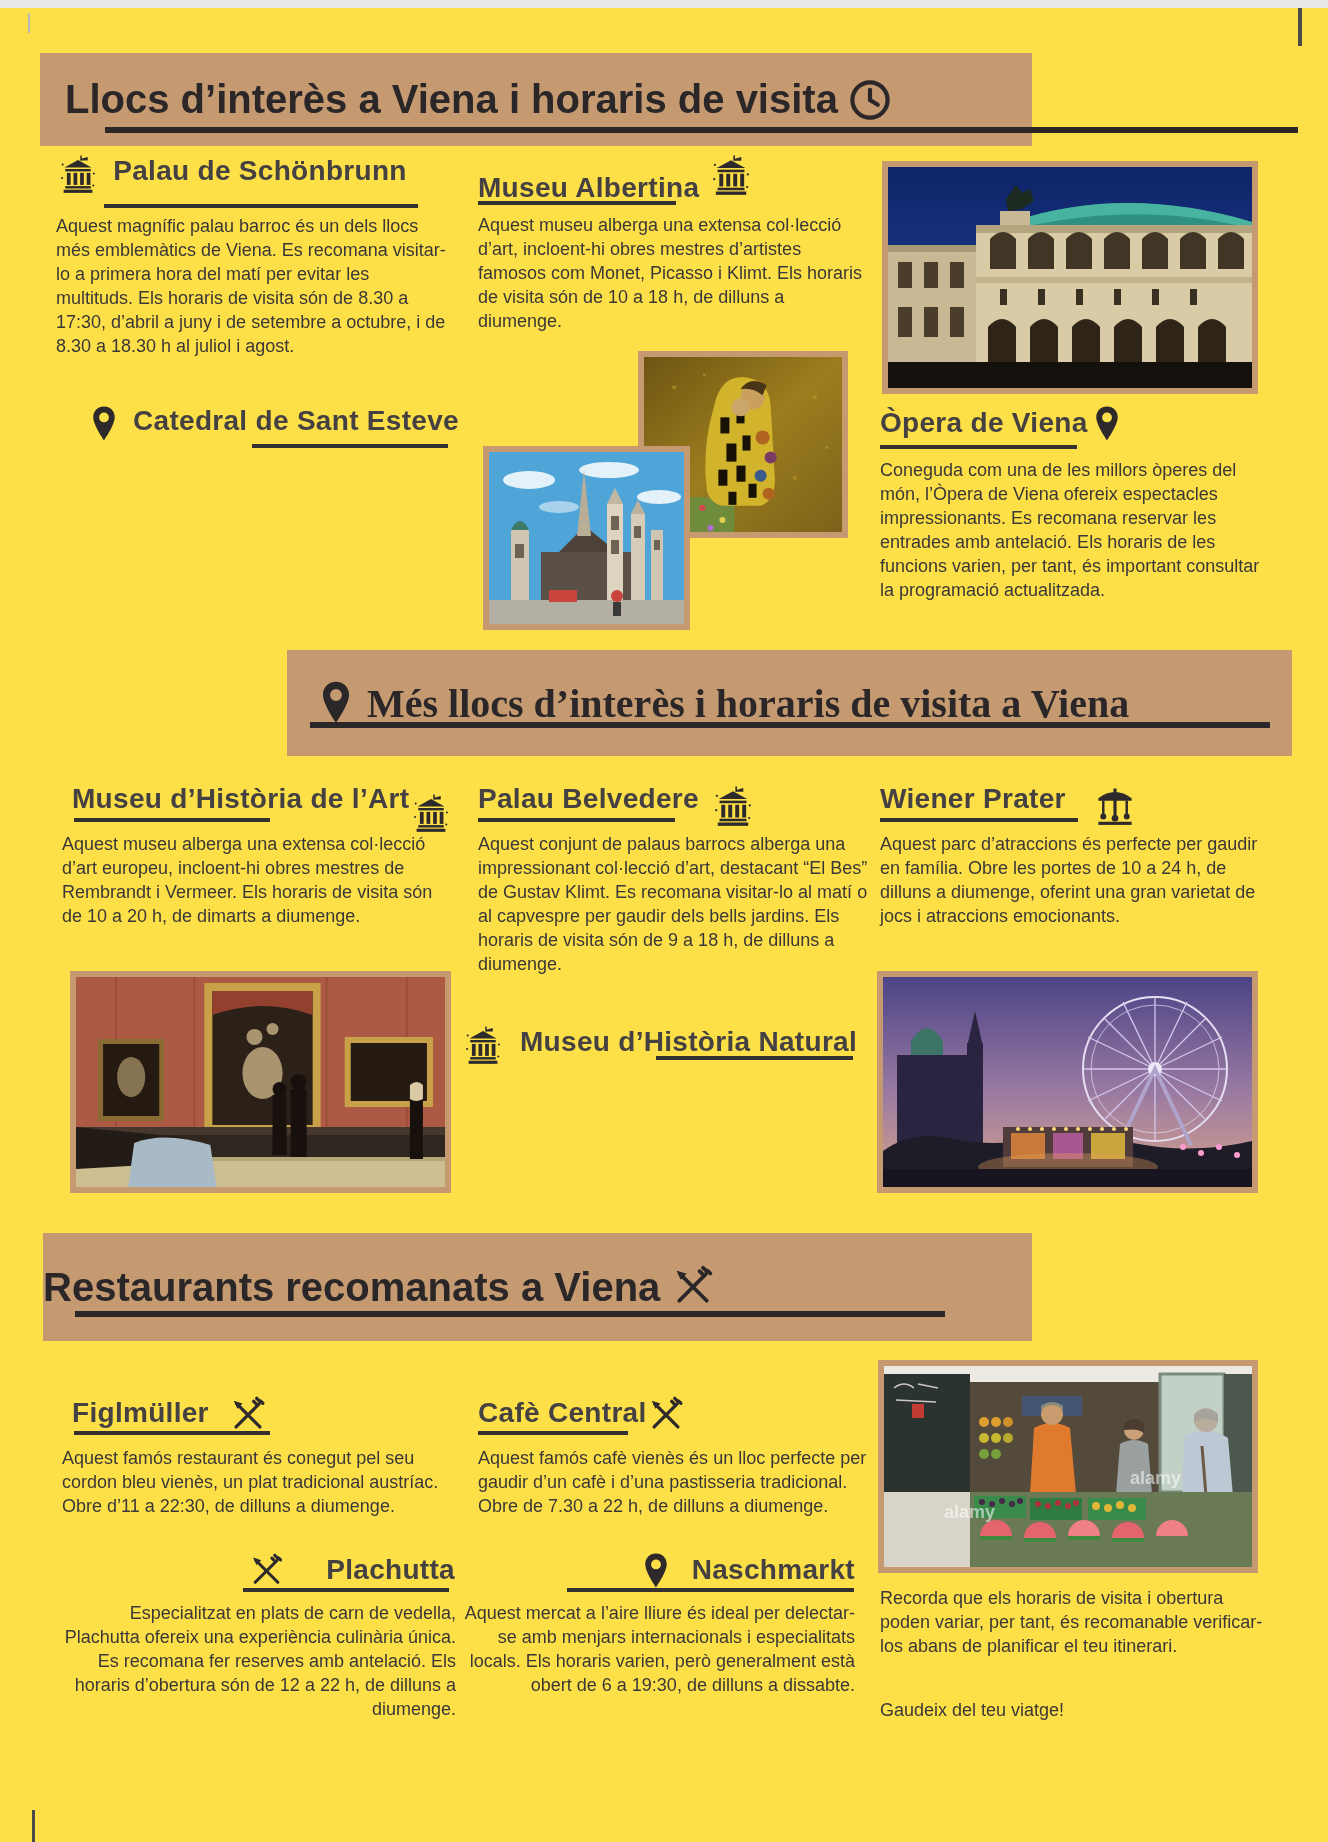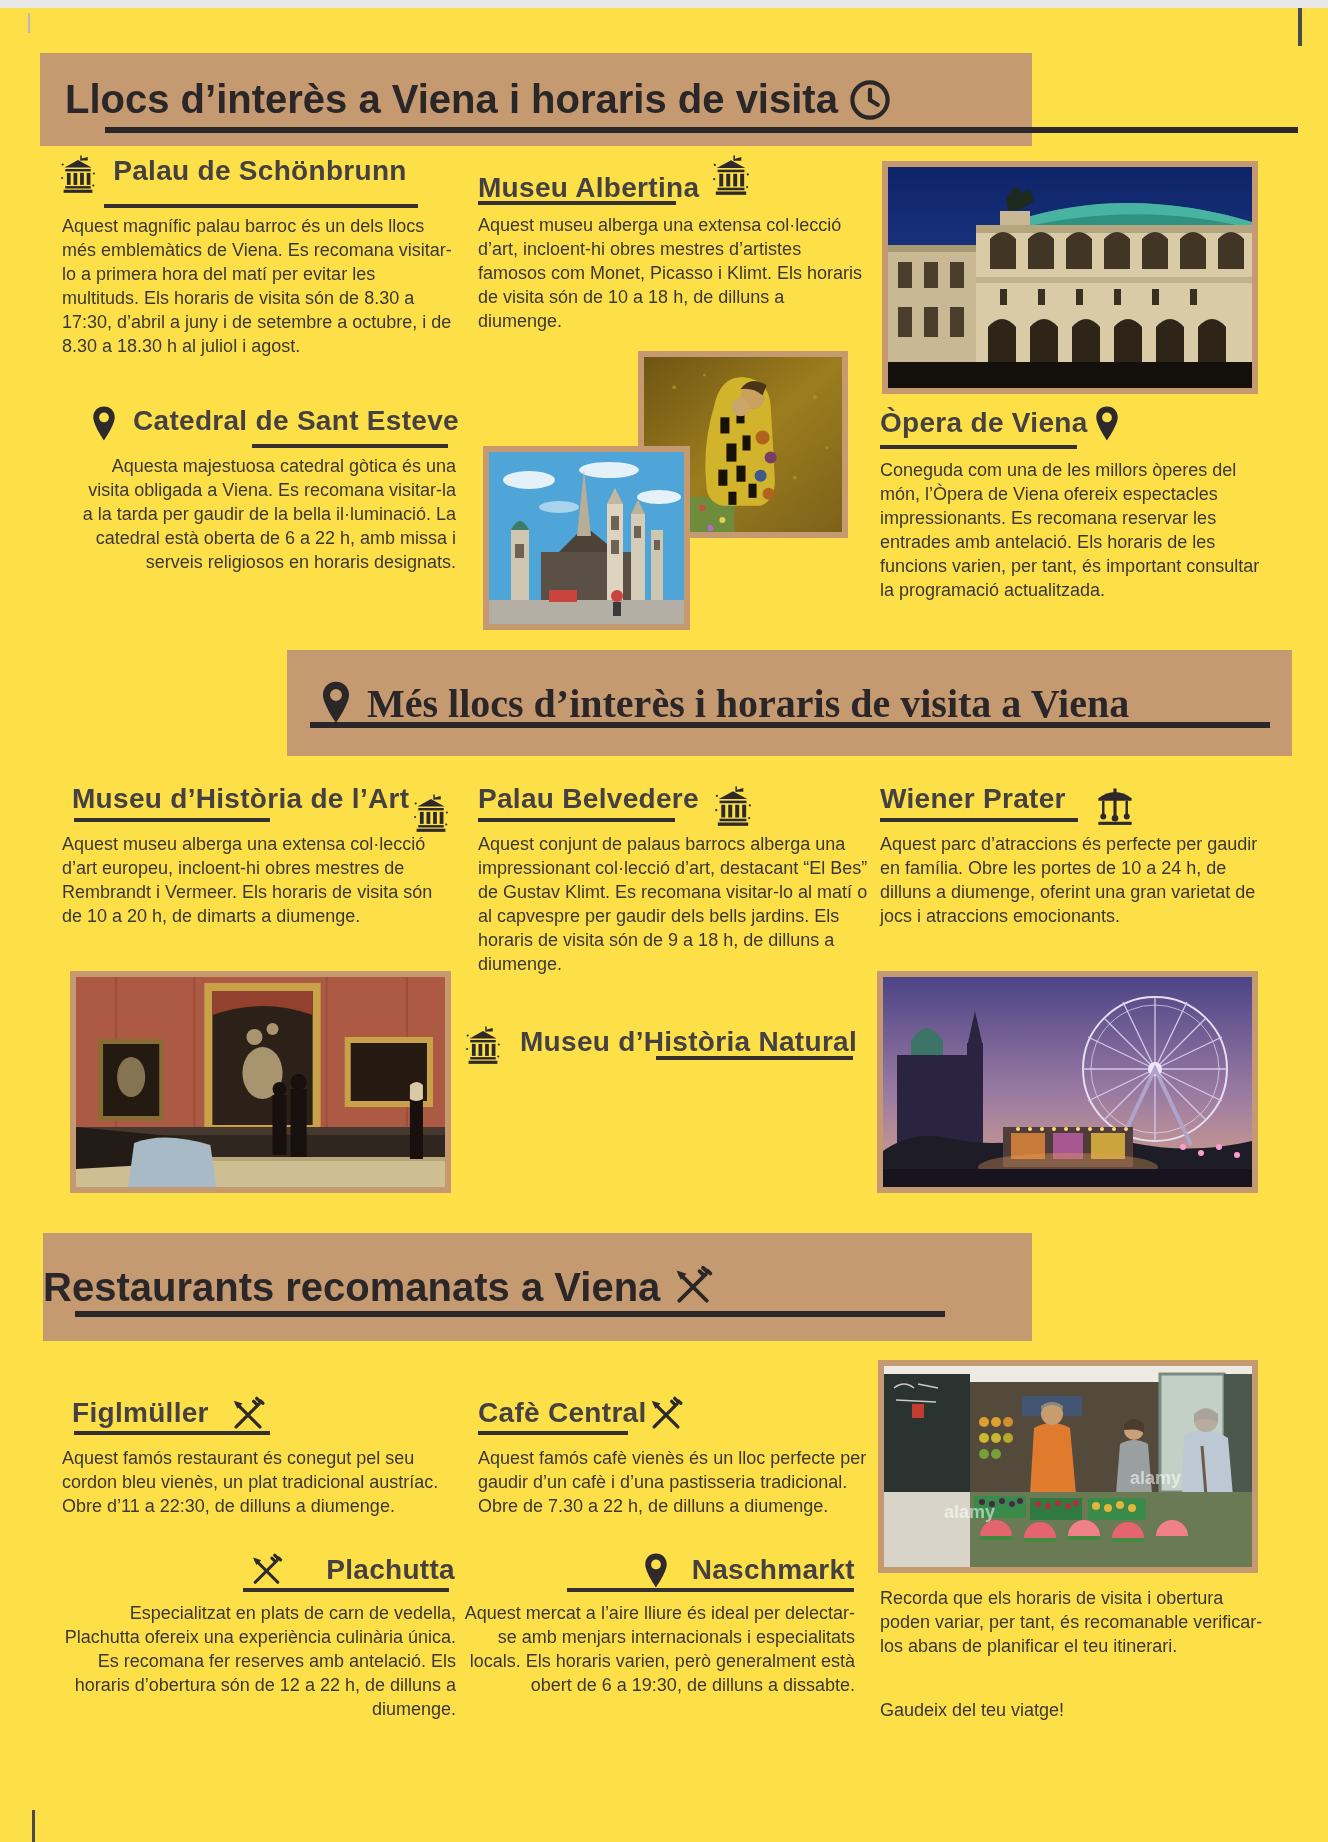--- a/index.html
+++ b/index.html
@@ -67,30 +67,29 @@
           <rect x="2.4" y="22.8" width="19.2" height="2.1"></rect>
           <circle cx="1.8" cy="6" r=".7"></circle>
           <circle cx="22.6" cy="12" r=".7"></circle>
           <circle cx="1.4" cy="15" r=".7"></circle>
           <circle cx="22.2" cy="20" r=".7"></circle>
         </g>
       </svg>
   </span>
   <div class="sec-title center" style="left:100px;top:147px;width:320px;">Palau de Schönbrunn</div>
   <div class="hline" style="left:104px;top:196px;width:314px;"></div>
-  <div class="body-text" style="left:62px;top:206px;width:392px;">Aquest magnífic palau barroc és un dels llocs més emblemàtics de Viena. Es recomana visitar-lo a primera hora del matí per evitar les multituds. Els horaris de visita són de 8.30 a 17:30, d’abril a juny i de setembre a octubre, i de 8.30 a 18.30 h al juliol i agost.</div>
+  <div class="body-text" style="left:56px;top:206px;width:392px;">Aquest magnífic palau barroc és un dels llocs més emblemàtics de Viena. Es recomana visitar-lo a primera hora del matí per evitar les multituds. Els horaris de visita són de 8.30 a 17:30, d’abril a juny i de setembre a octubre, i de 8.30 a 18.30 h al juliol i agost.</div>
 
   <span class="icon" style="left:90px;top:397px;">
     <svg width="28" height="38" viewBox="0 0 24 32">
         <path fill="#2e2a2b" d="M12 1 C6.6 1 2.8 5 2.8 10.2 C2.8 17 12 30 12 30 C12 30 21.2 17 21.2 10.2 C21.2 5 17.4 1 12 1 Z M12 14.6 A4.2 4.2 0 1 1 12 6.2 A4.2 4.2 0 0 1 12 14.6 Z"></path>
       </svg>
   </span>
   <div class="sec-title center" style="left:133px;top:397px;width:322px;">Catedral de Sant Esteve</div>
   <div class="hline" style="left:252px;top:436px;width:196px;"></div>
-  <div class="body-text right" style="left:78px;top:446px;width:378px;">Aquesta majestuosa catedral gòtica és una visita obligada a Viena. Es recomana visitar-la a la tarda per gaudir de la bella il·luminació. La catedral està oberta de 6 a 22 h, amb missa i serveis religiosos en horaris designats.</div>
 
   <div class="sec-title" style="left:478px;top:164px;">Museu Albertina</div>
   <span class="icon" style="left:712px;top:146px;">
     <svg width="38" height="44" viewBox="0 0 24 26">
         <g fill="#2e2a2b">
           <path d="M12 3 L21 8 L3 8 Z"></path>
           <path d="M14 2.2 L18.5 1 L18.5 3.4 L14 3.4 Z"></path>
           <rect x="13.5" y="0" width="1" height="3.4"></rect>
           <rect x="3.5" y="9" width="17" height="1.6"></rect>
           <rect x="4.6" y="11.6" width="2.5" height="8"></rect>

